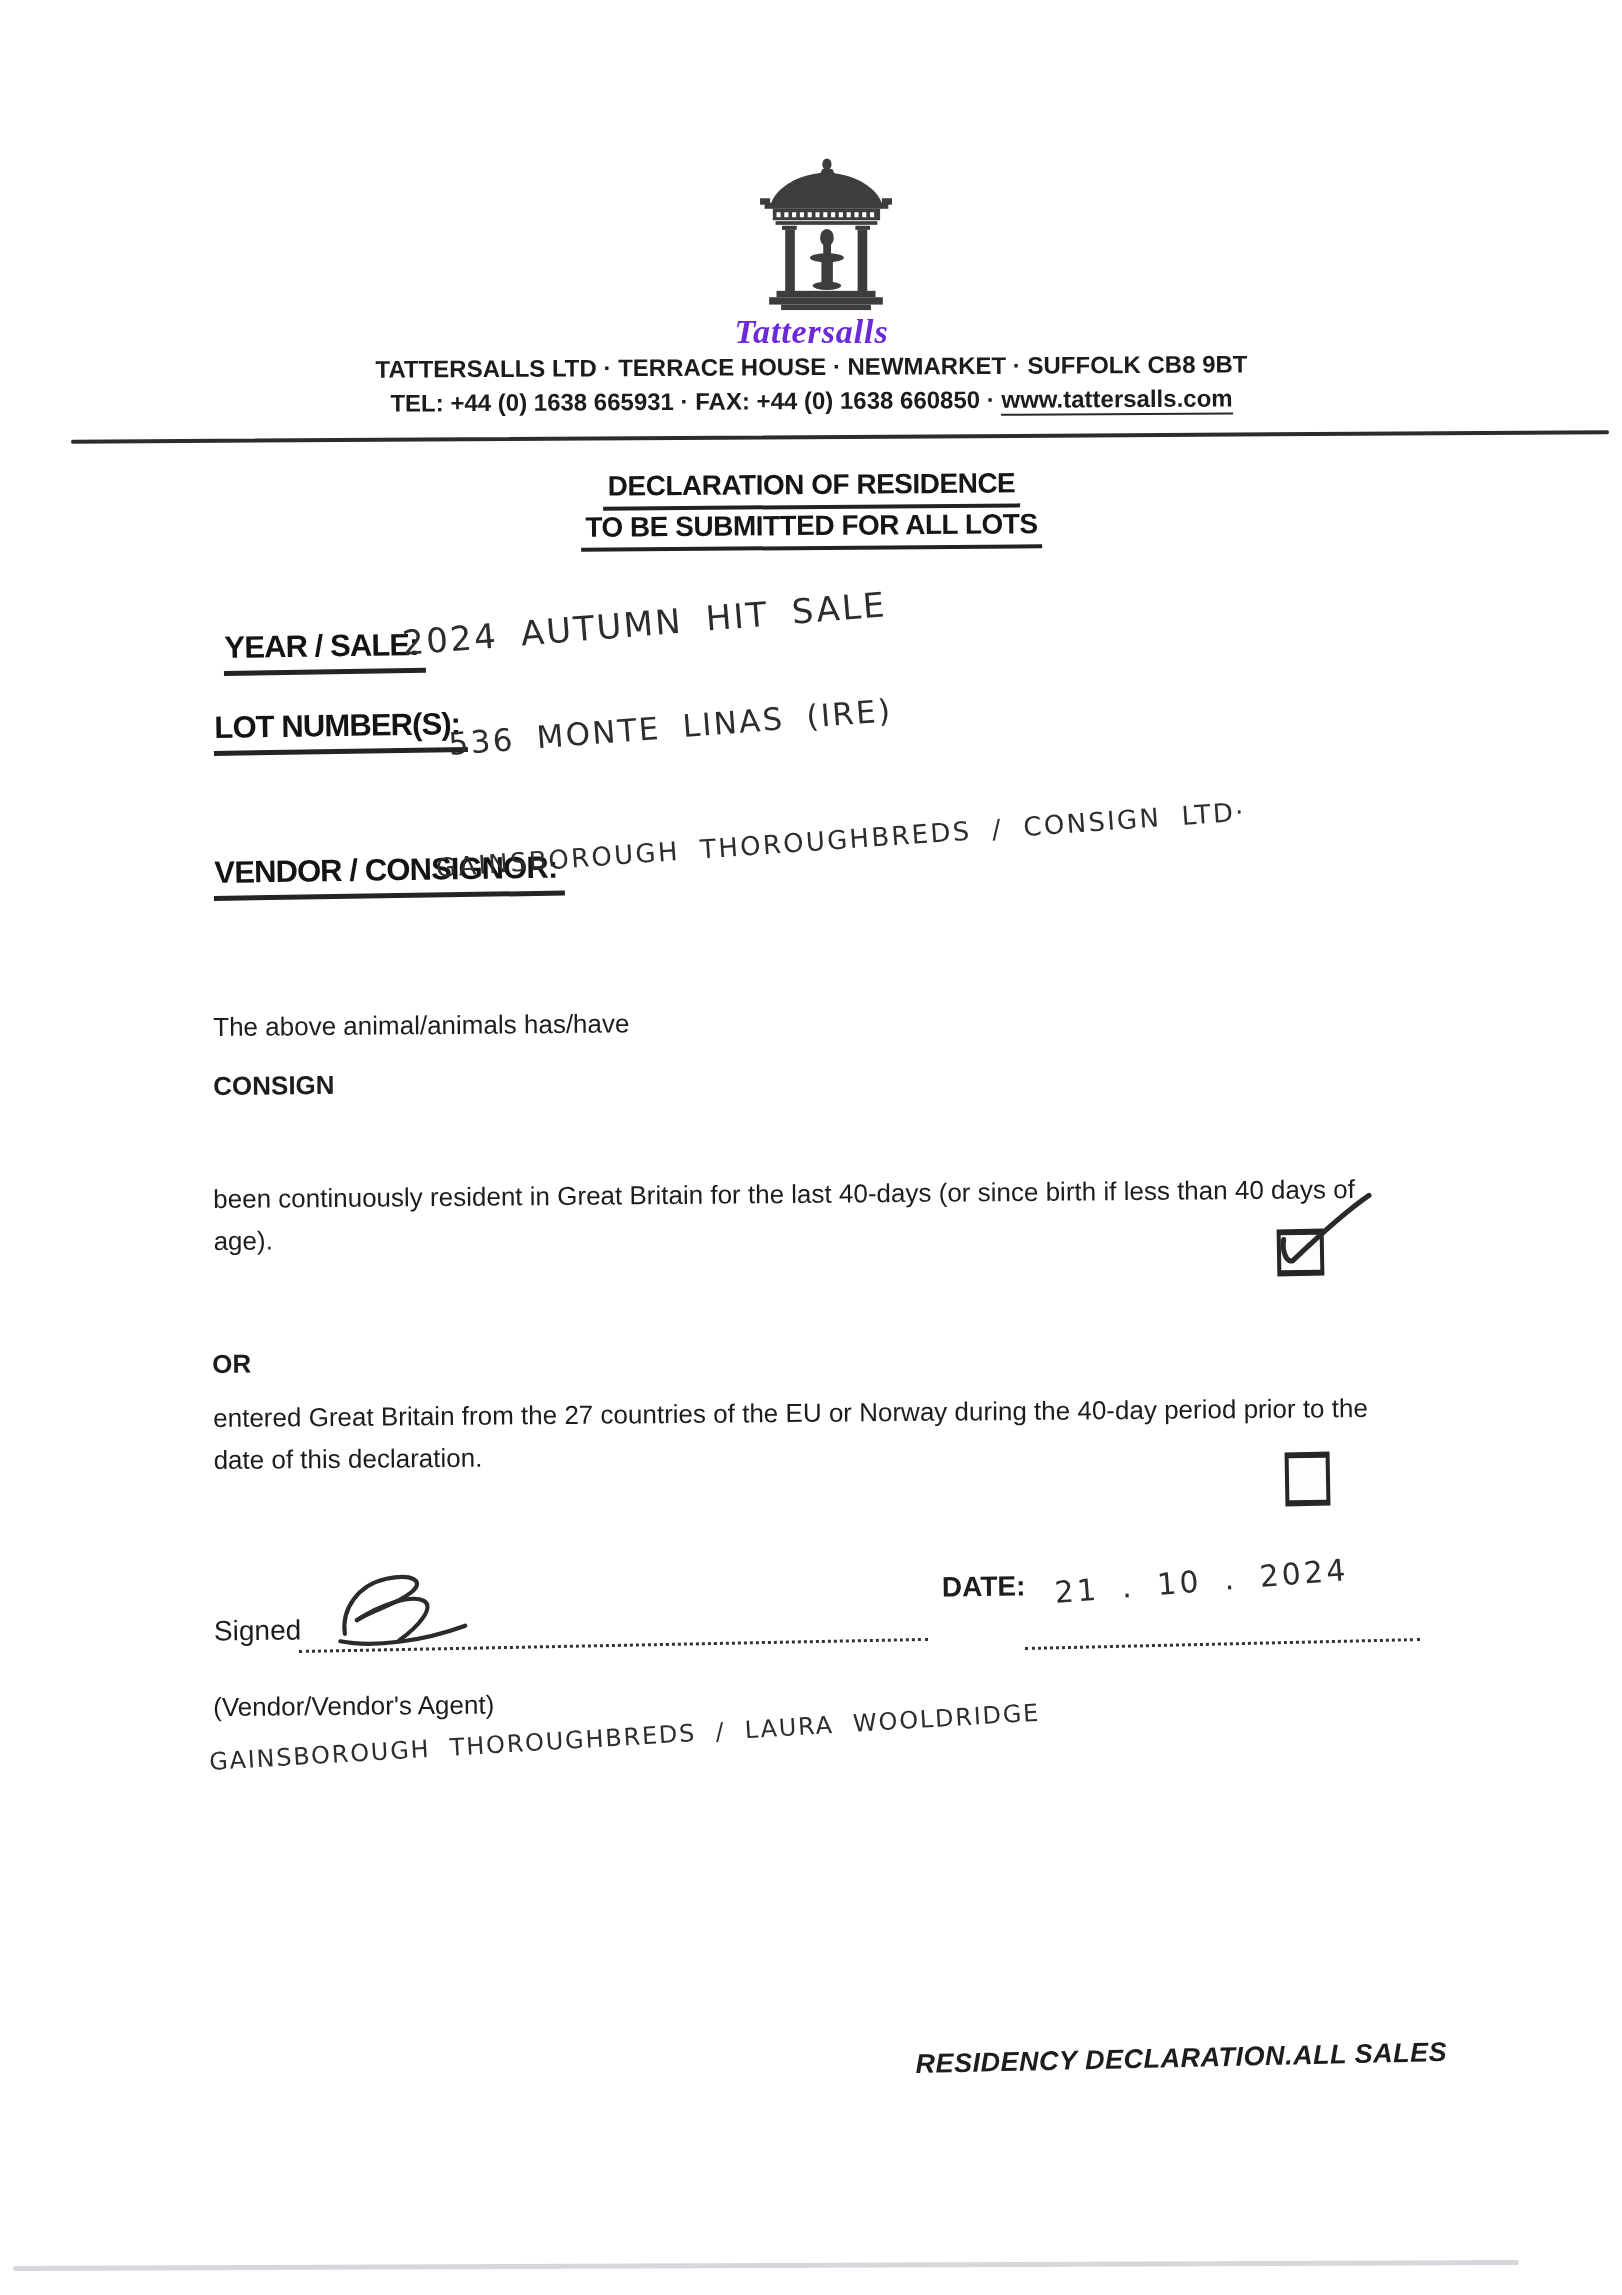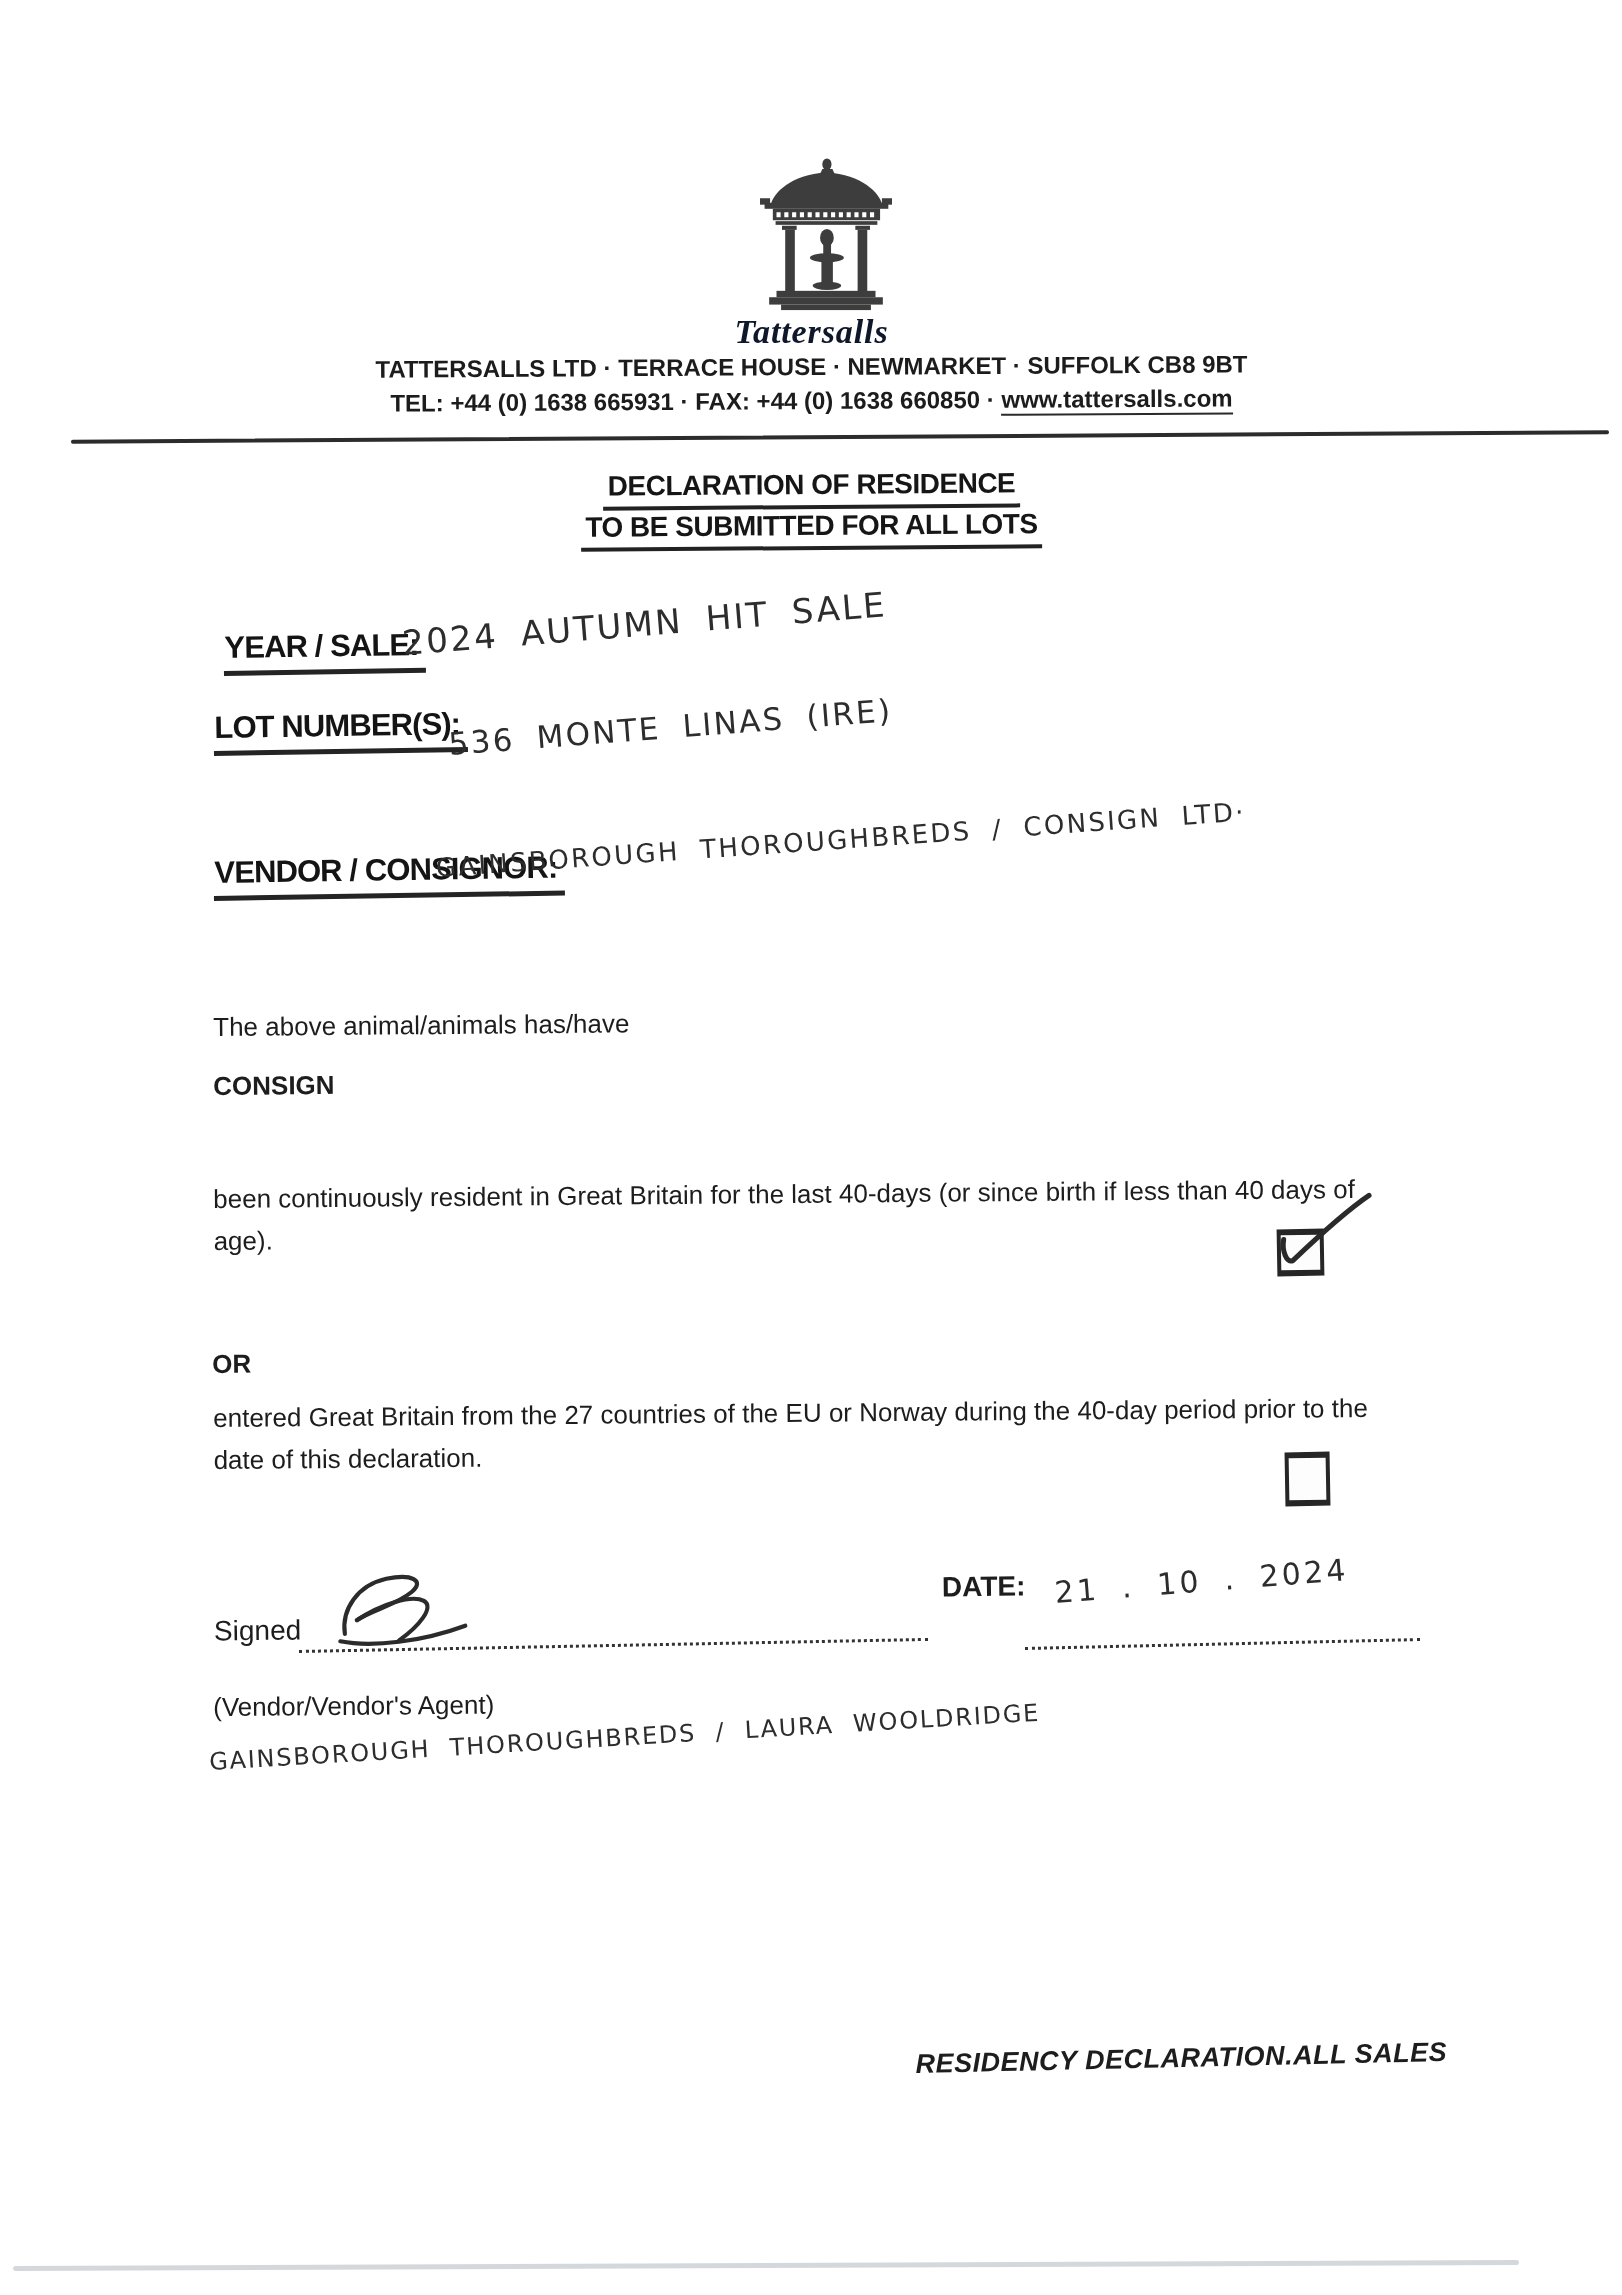--- a/index.html
+++ b/index.html
@@ -15,21 +15,21 @@
   .abs { position: absolute; }
   .centered { left: 0; width: 1623px; text-align: center; }
 
   
   .brand {
     font-family: "Liberation Serif", serif;
     font-style: italic;
     font-weight: 700;
     font-size: 34px;
     letter-spacing: 0.9px;
-    color: #0f172a;
+    color: #6d28d9;
   }
   .addr {
     font-weight: 700;
     font-size: 24px;
     letter-spacing: 0px;
     color: #1c1c1c;
     transform: rotate(-0.35deg);
   }
   .addr .site { text-decoration: none; border-bottom: 2.8px solid #2a2a2a; padding-bottom: 0.9px; color: #1c1c1c; }
   .rule {

